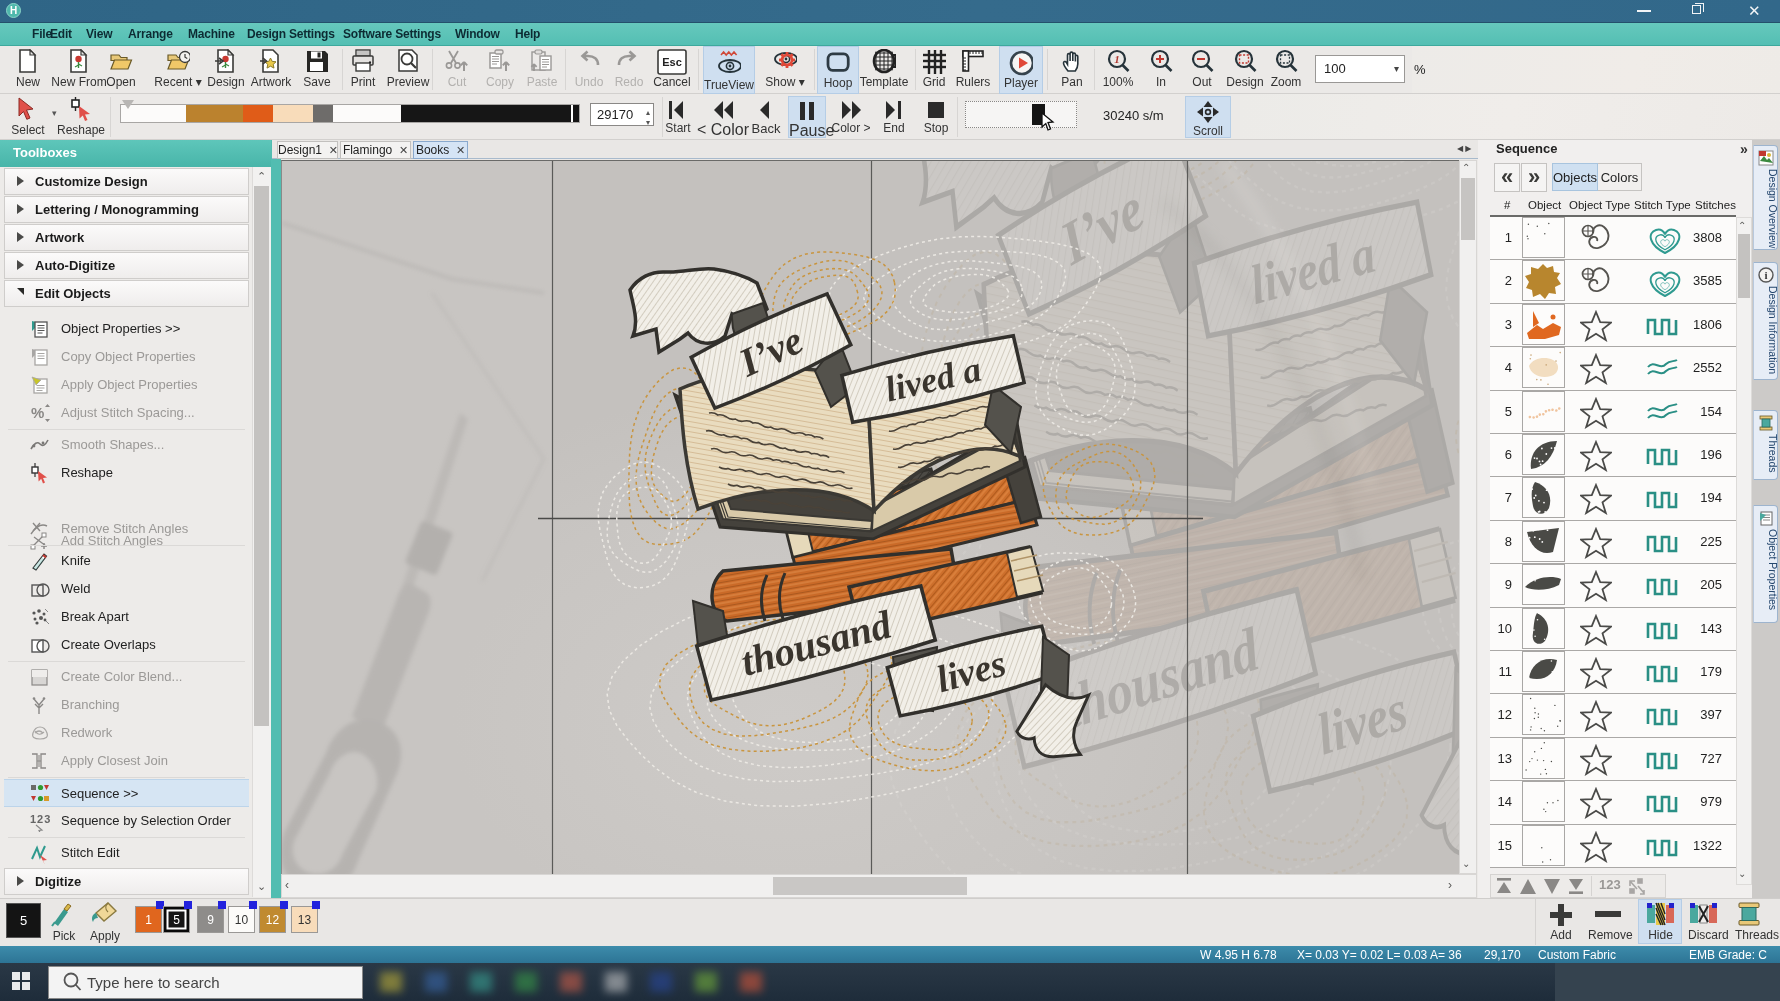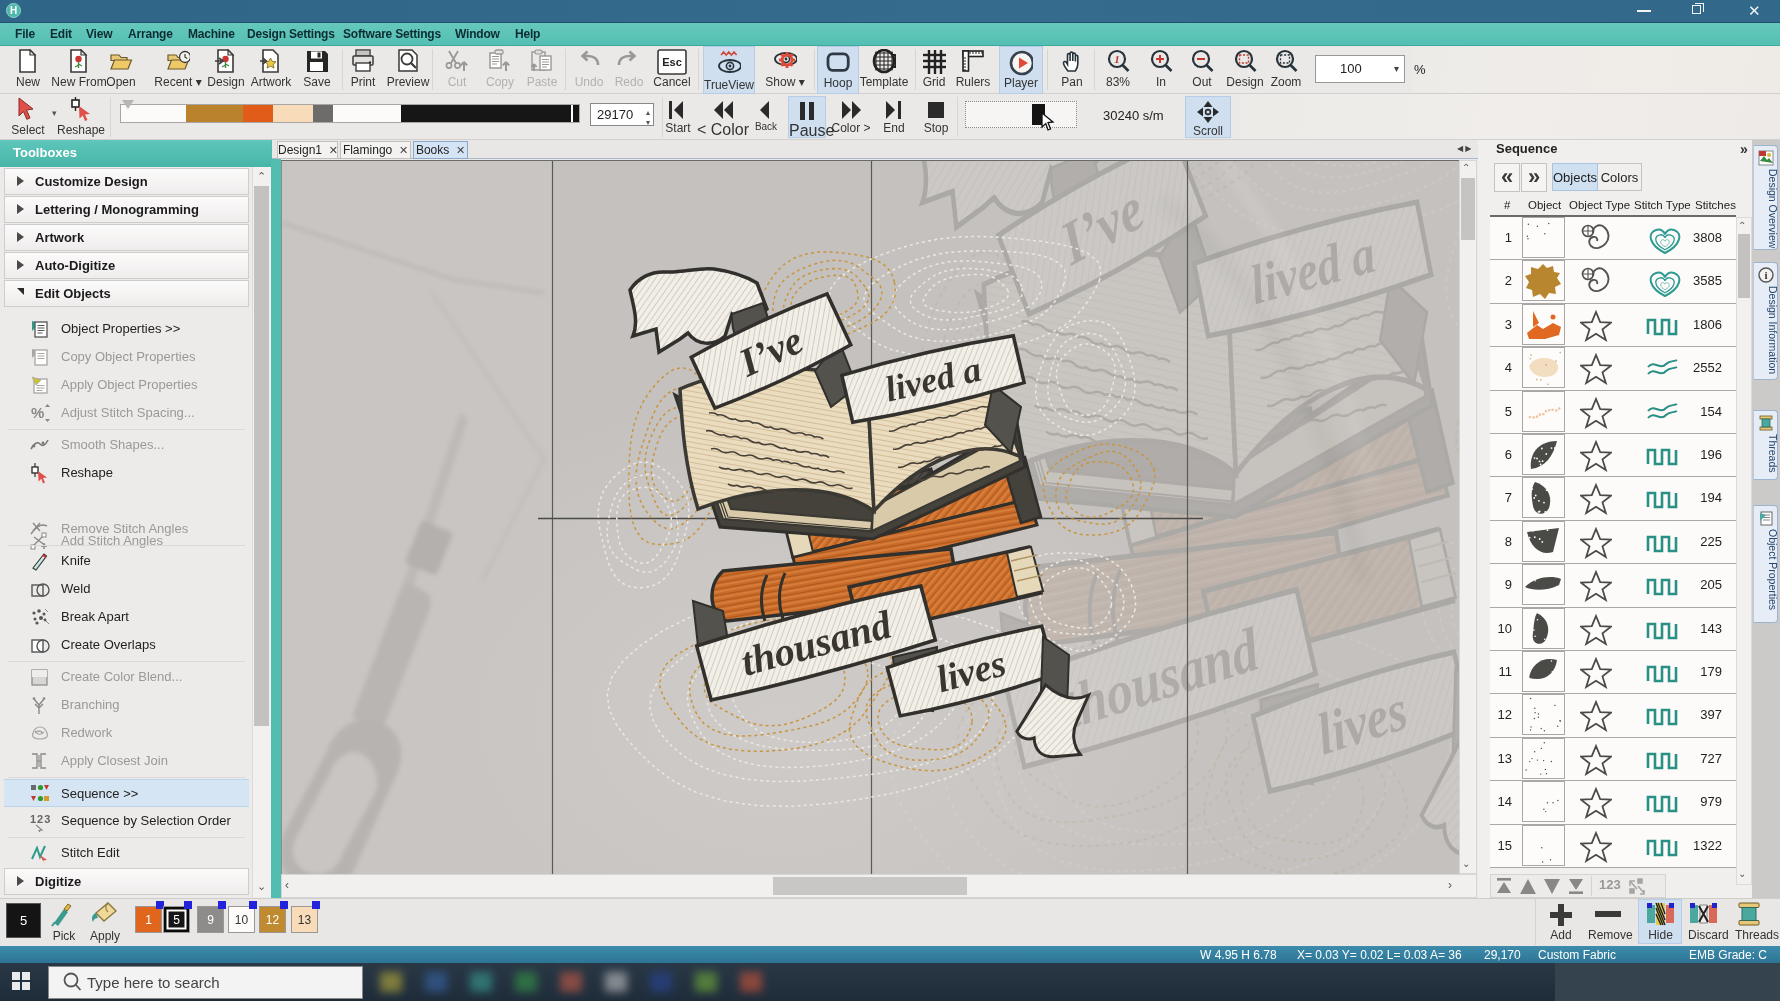--- a/index.html
+++ b/index.html
@@ -26,21 +26,21 @@
 .scount{position:absolute;right:14px;font-size:13px;color:#222;text-align:right}
 </style></head><body>
 <div class="abs" style="left:0;top:0;width:1780px;height:23px;background:linear-gradient(90deg,#2f6586,#356b8c 55%,#32688a);border-bottom:1px solid #24506b">
 <div class="abs" style="left:6px;top:3px;width:15px;height:15px;border-radius:50%;background:#4fb8ac;border:1px solid #8ad4c8;color:#fff;font-size:10px;text-align:center;line-height:14px;font-weight:bold">H</div>
 <div class="abs" style="left:1637px;top:10px;width:14px;height:2px;background:#f2f4f6"></div>
 <div class="abs" style="left:1692px;top:5px;width:9px;height:9px;border:1.5px solid #f2f4f6"></div>
     <div class="abs" style="left:1695px;top:3px;width:9px;height:9px;border:1.5px solid #f2f4f6;border-left:none;border-bottom:none"></div>
 <div class="abs" style="left:1748px;top:4px;width:15px;height:15px;color:#f2f4f6;font-size:15px;line-height:14px">✕</div>
 </div>
 <div class="abs menu" style="left:0;top:23px;width:1780px;height:23px;background:linear-gradient(#66c8bd,#54bfb3);border-bottom:1px solid #3da99d;line-height:22px">
-<span style="position:absolute;left:15px">File</span>
+<span style="position:absolute;left:32px">File</span>
 <span style="position:absolute;left:50px">Edit</span>
 <span style="position:absolute;left:86px">View</span>
 <span style="position:absolute;left:128px">Arrange</span>
 <span style="position:absolute;left:188px">Machine</span>
 <span style="position:absolute;left:247px">Design Settings</span>
 <span style="position:absolute;left:343px">Software Settings</span>
 <span style="position:absolute;left:455px">Window</span>
 <span style="position:absolute;left:515px">Help</span>
 </div>
 <div class="abs" style="left:0;top:46px;width:1780px;height:48px;background:#ebe9e7;border-bottom:1px solid #d2d0ce"></div>
@@ -271,21 +271,21 @@
     </svg>
     <div class="lbl">Pan</div>
   </div>
 <div class="sep1" style="left:1094px"></div>
 <div class="tb1" style="left:1096px;width:44px">
     <svg width="24" height="26" viewBox="0 0 24 26" style="">
       <circle cx="11" cy="10" r="8" fill="none" stroke="#26333a" stroke-width="2.2"></circle>
       <path d="M16.5 16 l6 6" stroke="#26333a" stroke-width="2.6"></path>
       <text x="11" y="14" font-size="11" font-weight="bold" fill="#b03830" text-anchor="middle" font-family="Liberation Serif" font-style="italic">1</text>
     </svg>
-    <div class="lbl">83%</div>
+    <div class="lbl">100%</div>
   </div>
 <div class="tb1" style="left:1143px;width:36px">
     <svg width="24" height="26" viewBox="0 0 24 26" style="">
       <circle cx="11" cy="10" r="8" fill="none" stroke="#26333a" stroke-width="2.2"></circle>
       <path d="M16.5 16 l6 6" stroke="#26333a" stroke-width="2.6"></path>
       <path d="M7 10 h8 M11 6 v8" stroke="#c03830" stroke-width="2"></path>
     </svg>
     <div class="lbl">In</div>
   </div>
 <div class="tb1" style="left:1182px;width:40px">
@@ -305,21 +305,21 @@
     <div class="lbl">Design</div>
   </div>
 <div class="tb1" style="left:1264px;width:44px">
     <svg width="24" height="26" viewBox="0 0 24 26" style="">
       <circle cx="11" cy="10" r="8" fill="none" stroke="#26333a" stroke-width="2.2"></circle>
       <path d="M16.5 16 l6 6" stroke="#26333a" stroke-width="2.6"></path>
       <rect x="6.5" y="6" width="9" height="8" fill="none" stroke="#26333a" stroke-width="1.3" stroke-dasharray="2 1.6"></rect>
     </svg>
     <div class="lbl">Zoom</div>
   </div>
-<div class="abs" style="left:1315px;top:55px;width:90px;height:28px;background:#fff;border:1px solid #9a9896;font-size:13px;color:#222;line-height:26px;padding-left:24px">100<span style="position:absolute;right:5px;top:0;color:#444;font-size:10px">▾</span></div>
+<div class="abs" style="left:1315px;top:55px;width:90px;height:28px;background:#fff;border:1px solid #9a9896;font-size:13px;color:#222;line-height:26px;padding-left:8px">100<span style="position:absolute;right:5px;top:0;color:#444;font-size:10px">▾</span></div>
 <div class="abs" style="left:1414px;top:62px;font-size:13px;color:#222">%</div>
 <div class="abs" style="left:0;top:94px;width:1780px;height:46px;background:#ebe9e7;border-bottom:1px solid #d2d0ce"></div>
 <div class="abs" style="left:1240px;top:94px;width:540px;height:45px;background:linear-gradient(100deg,#ecebe8,#f0edea 50%,#edeae7)"></div>
 <div class="tb1" style="left:5px;top:94px;width:46px">
     <svg width="24" height="26" viewBox="0 0 24 26" style="">
       <path d="M3 1 L17 12 L10.5 13 L14 21 L10.8 22.3 L7.5 14.5 L3 19 z" fill="#e0504a" stroke="#8a2a24" stroke-width="1"></path>
     </svg>
     <div class="lbl">Select</div>
   </div>
 <div class="abs" style="left:52px;top:108px;color:#555;font-size:9px">▾</div>
@@ -356,21 +356,21 @@
     <svg width="22" height="22" viewBox="0 0 22 22" style="">
       <path d="M11 2 L2 11 L11 20 z" fill="#2a2a2a"></path>
       <path d="M21 2 L12 11 L21 20 z" fill="#2a2a2a"></path>
     </svg>
     <div class="lbl" style="font-size:16px">&lt; Color</div>
   </div>
 <div class="tb1" style="left:746px;top:96px;width:40px;height:42px">
     <svg width="22" height="22" viewBox="0 0 22 22" style="">
       <path d="M14 2 L5 11 L14 20 z" fill="#2a2a2a"></path>
     </svg>
-    <div class="lbl" style="font-size:10px">Back</div>
+    <div class="lbl" style="font-size:13px">Back</div>
   </div>
 <div class="tb1 hl" style="left:788px;top:96px;width:38px;height:42px">
     <svg width="22" height="22" viewBox="0 0 22 22" style="">
       <rect x="4" y="2" width="5" height="18" fill="#2a2a2a"></rect>
       <rect x="13" y="2" width="5" height="18" fill="#2a2a2a"></rect>
     </svg>
     <div class="lbl" style="font-size:16px">Pause</div>
   </div>
 <div class="tb1" style="left:825px;top:96px;width:52px;height:42px">
     <svg width="22" height="22" viewBox="0 0 22 22" style="">

